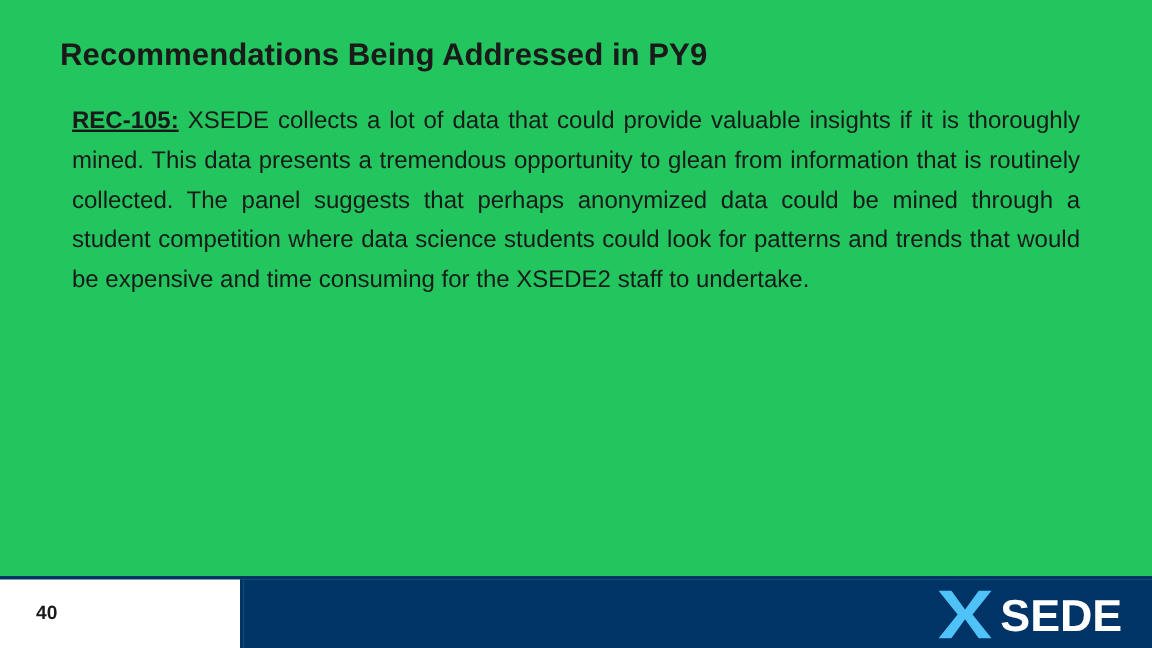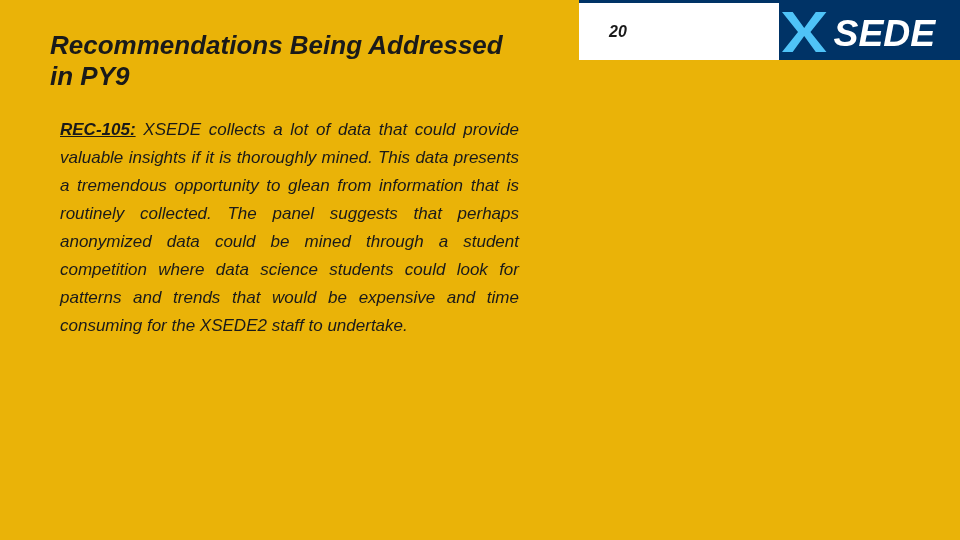--- a/index.html
+++ b/index.html
@@ -13,43 +13,42 @@
       height: 540px;
       background: #ffffff;
       font-family: 'Arial', sans-serif;
       overflow: hidden;
     }
 
     .slide-container {
       width: 960px;
       height: 540px;
       display: flex;
-      flex-direction: row;
-      background: #eab308;
-      font-style: italic;
+      flex-direction: column;
+      background: #22c55e;
     }
 
     .main-content {
       flex: 1;
       padding: 30px 50px 20px 50px;
     }
 
     .slide-title {
       font-size: 26px;
       font-weight: bold;
       color: #1a1a1a;
       margin-bottom: 24px;
     }
 
     .rec-block {
       padding: 0 10px;
     }
 
     .rec-text {
-      font-size: 17px;
+      font-size: 20px;
       line-height: 1.65;
       color: #1a1a1a;
       text-align: justify;
     }
 
     .rec-label {
       font-weight: bold;
       text-decoration: underline;
     }
 
@@ -106,21 +105,21 @@
 
     <div class="rec-block">
       <p class="rec-text">
         <span class="rec-label">REC-105:</span><span> XSEDE collects a lot of data that could provide valuable insights if it is thoroughly mined. This data presents a tremendous opportunity to glean from information that is routinely collected. The panel suggests that perhaps anonymized data could be mined through a student competition where data science students could look for patterns and trends that would be expensive and time consuming for the XSEDE2 staff to undertake.</span>
       </p>
     </div>
   </div>
 
   <div class="footer">
     <div class="footer-left">
-      <span class="footer-page-num">20</span>
+      <span class="footer-page-num">40</span>
     </div>
     <div class="footer-divider"></div>
     <div class="footer-right">
       <div class="xsede-logo">
         <svg class="logo-svg" viewBox="0 0 180 45" xmlns="http://www.w3.org/2000/svg">
 
           <g fill="#ffffff">
 
             <polygon points="0,0 12,0 25,18 38,0 50,0 32,22.5 50,45 38,45 25,27 12,45 0,45 18,22.5" fill="#4fc3f7"></polygon>
 

